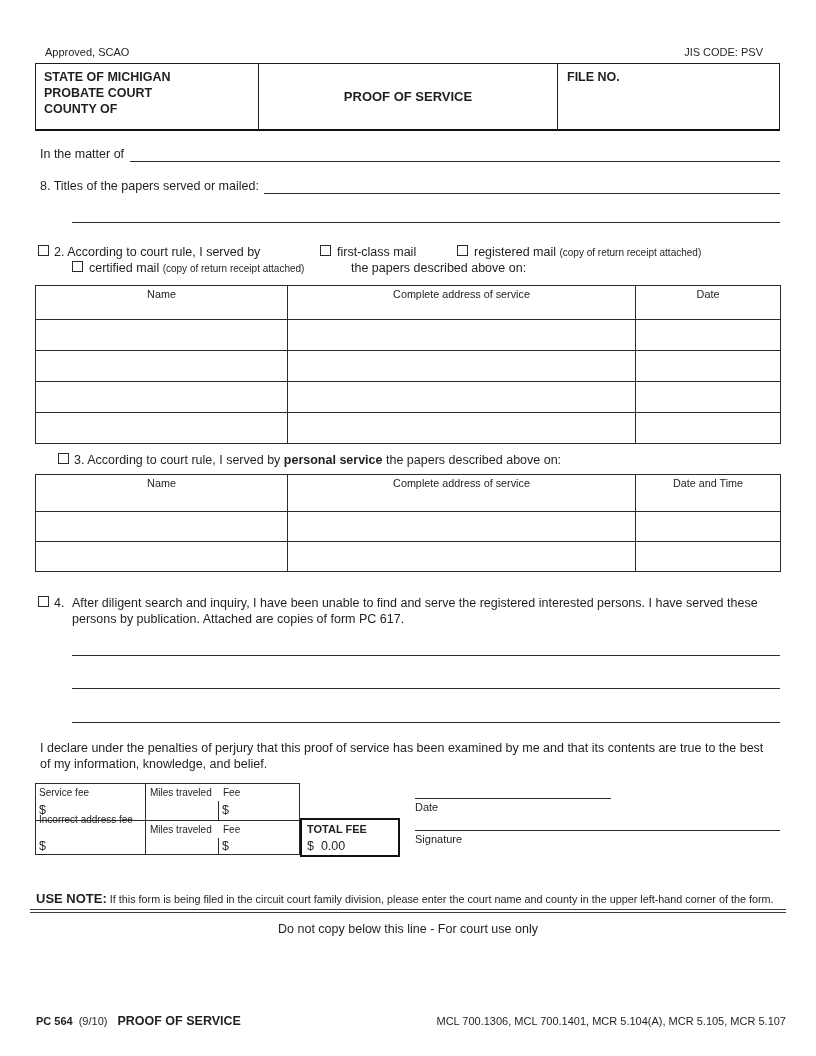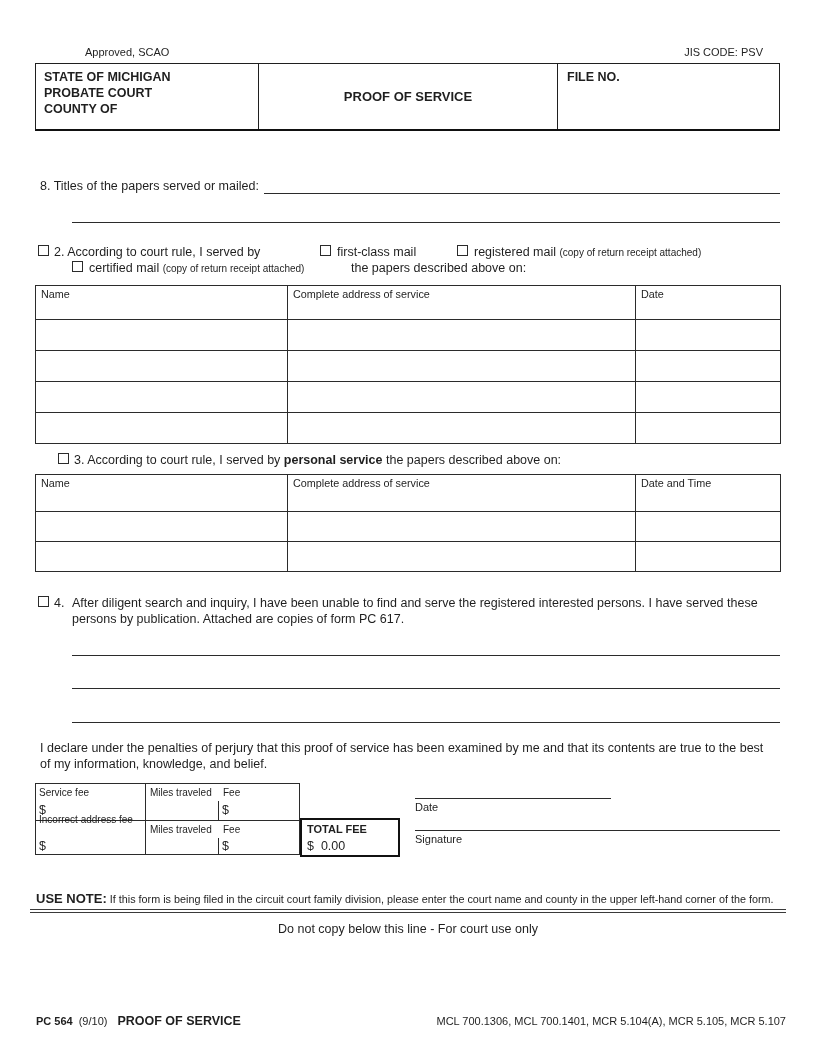--- a/index.html
+++ b/index.html
@@ -25,58 +25,62 @@
     border:1.6px solid #1f1f1f; border-bottom:2.8px solid #111;
     display:flex;
   }
   .hbox .c1{width:223px; padding:5px 8px; box-sizing:border-box; border-right:1.4px solid #1f1f1f;}
   .hbox .c2{width:299px; box-sizing:border-box; border-right:1.4px solid #1f1f1f; display:flex; align-items:center; justify-content:center;}
   .hbox .c3{flex:1; padding:5px 9px; box-sizing:border-box;}
   
   table.svc{border-collapse:collapse; table-layout:fixed; width:745px;}
   table.svc td, table.svc th{
     border:1.3px solid #2b2b2b; font-size:10.8px; font-weight:normal;
-    text-align:left; vertical-align:top; padding:2px 5px; box-sizing:border-box;
+    text-align:center; vertical-align:top; padding:2px 5px; box-sizing:border-box;
   }
   .flex{display:flex;}
   .grow{flex:1;}
   
   .feewrap{left:35px; top:783px; width:365px; height:74px;}
   .feebox{position:absolute; left:0; top:0; width:265px; height:72px; border:1.3px solid #2b2b2b; box-sizing:border-box;}
   .fee-hdiv{position:absolute; left:0; top:37px; width:265px; border-top:1.3px solid #2b2b2b;}
   .fee-vdiv{position:absolute; left:110px; top:0; height:72px; border-left:1.3px solid #2b2b2b;}
   .fee-subdiv1{position:absolute; left:183px; top:18px; height:19px; border-left:1px solid #2b2b2b;}
   .fee-subdiv2{position:absolute; left:183px; top:55px; height:17px; border-left:1px solid #2b2b2b;}
   .totalbox{position:absolute; left:265px; top:35px; width:100px; height:39px; border:2px solid #111; box-sizing:border-box; padding:2px 5px;}
   .sigfield{position:absolute; border-top:1.2px solid #2b2b2b; padding-top:2px; font-size:11px;}
   .dbl{left:30px; top:909px; width:756px; height:2px; border-top:1.1px solid #3a3a3a; border-bottom:1.1px solid #3a3a3a;}
   .pre{white-space:pre;}
 </style>
 </head>
 <body>
 
 <div class="page">
 
-  <div class="abs t11" style="left:45px; top:45px;margin-left:40px;">Approved, SCAO</div>
+  <div class="abs t11" style="left:45px; top:45px;">Approved, SCAO</div>
   <div class="abs t11" style="right:53px; top:45px;">JIS CODE: PSV</div>
 
   <div class="abs hbox">
     <div class="c1 t12 b">
       <div>STATE OF MICHIGAN</div>
       <div>PROBATE COURT</div>
       <div>COUNTY OF</div>
     </div>
     <div class="c2">
       <span class="b" style="font-size:13px;">PROOF OF SERVICE</span>
     </div>
     <div class="c3 t12 b">
       <span>FILE NO.</span>
     </div>
   </div>
 
+  <div class="abs flex t12" style="left:40px; top:146px; width:740px;">
+    <span>In the matter of</span>
+    <span class="grow uline" style="margin-left:6px;"></span>
+  </div>
 
   <div class="abs flex t12" style="left:40px; top:178px; width:740px;">
     <span>8.  Titles of the papers served or mailed:</span>
     <span class="grow uline" style="margin-left:5px;"></span>
   </div>
   <div class="abs hline" style="left:72px; top:222px; width:708px;"></div>
 
   <div class="abs t12" style="left:38px; top:244px; width:742px; height:16px;">
     <span class="cb abs" style="left:0; top:1px;"></span>
     <span class="abs" style="left:16px; top:0;">2.  According to court rule, I served by</span>

